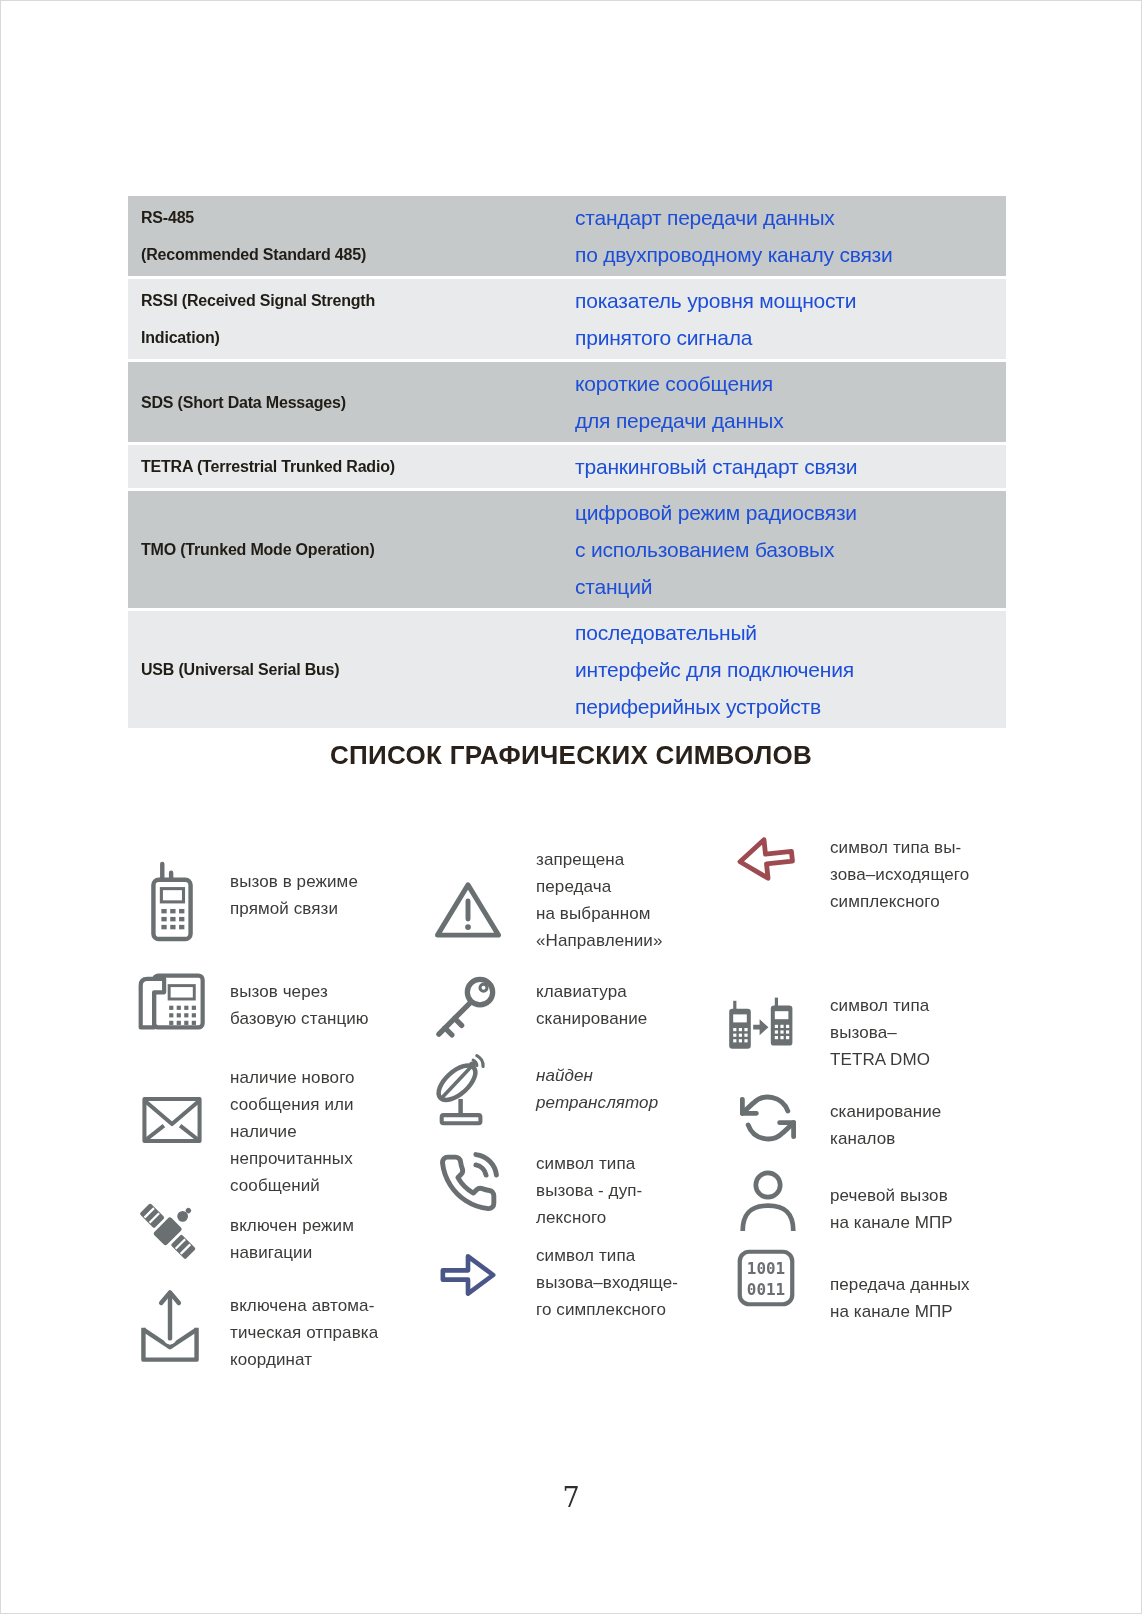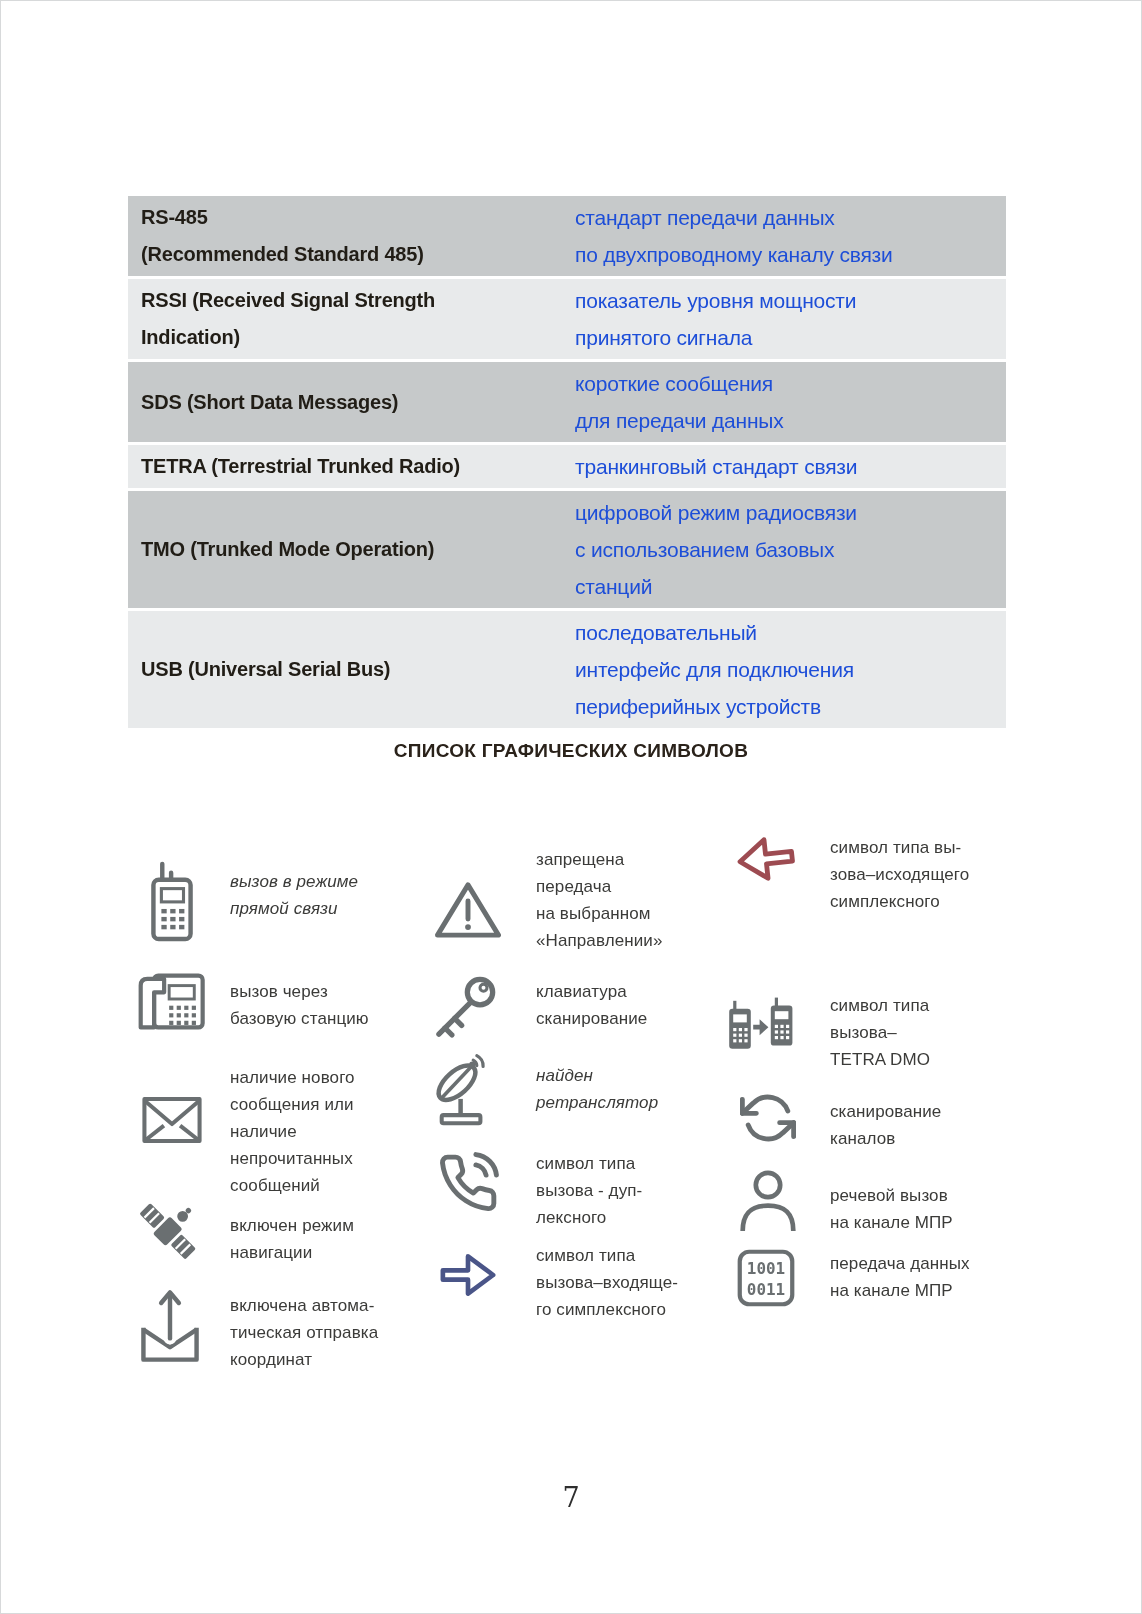--- a/index.html
+++ b/index.html
@@ -12,31 +12,31 @@
   
   .glossary {
     position:absolute; left:128px; top:196px; width:878px;
     display:flex; flex-direction:column; gap:3px;
   }
   .grow { display:flex; align-items:center; padding:3px 0; }
   .grow.dark  { background:#c6c9ca; }
   .grow.light { background:#e8eaeb; }
   .term {
     width:447px; box-sizing:border-box; padding-left:13px; padding-right:6px;
-    font-weight:bold; font-size:20px; line-height:37px; color:#211d16;
+    font-weight:bold; font-size:16px; line-height:37px; color:#211d16;
     white-space:pre-line; letter-spacing:-0.2px;
   }
   .def {
     flex:1; font-size:21px; line-height:37px; color:#1d4ed8;
     white-space:pre-line; padding-right:8px; letter-spacing:-0.2px;
   }
   
   .symbols-title {
     position:absolute; top:740px; left:0; width:100%; text-align:center;
-    font-size:19px; font-weight:bold; color:#2a221a; letter-spacing:0.3px;
+    font-size:26px; font-weight:bold; color:#2a221a; letter-spacing:0.3px;
   }
   .sym { position:absolute; display:flex; align-items:flex-start;gap:12px; }
   .sym .ic { width:72px; flex:none; display:flex; justify-content:center; }
   .sym .lbl {
     font-size:17px; line-height:27px; color:#3b3b39; white-space:pre-line;
     width:210px; letter-spacing:0.1px;
   }
   .page-number {
     position:absolute; top:1482px; left:0; width:100%; text-align:center;
     font-family:"DejaVu Serif", serif; font-size:27px; color:#2e2e2e;
@@ -99,21 +99,21 @@
             <rect x="34" y="56" width="6" height="5"></rect>
           <rect x="14" y="65" width="6" height="5"></rect>
             <rect x="24" y="65" width="6" height="5"></rect>
             <rect x="34" y="65" width="6" height="5"></rect>
           <rect x="14" y="74" width="6" height="5"></rect>
             <rect x="24" y="74" width="6" height="5"></rect>
             <rect x="34" y="74" width="6" height="5"></rect>
         </g>
       </svg>
     </div>
-    <div class="lbl" style="margin-top:14px; margin-left:10px;font-style:italic;">вызов в режиме
+    <div class="lbl" style="margin-top:14px; margin-left:10px;">вызов в режиме
 прямой связи</div>
   </div>
 
   <div class="sym" style="left:134px; top:964px;">
     <div class="ic">
       <svg width="76" height="70" viewBox="0 0 86 76" fill="none" stroke="#6a6f71">
         <rect x="24" y="10" width="58" height="62" rx="5" stroke-width="5"></rect>
         <path d="M8 72 L8 22 Q8 14 16 14 L36 14 L36 30 L24 30 L24 72 Z" fill="#ffffff" stroke-width="5" stroke-linejoin="round"></path>
         <rect x="42" y="22" width="30" height="16" stroke-width="3.5"></rect>
         <g fill="#6a6f71" stroke="none">
@@ -339,19 +339,19 @@
   </div>
 
   <div class="sym" style="left:730px; top:1248px;">
     <div class="ic">
       <svg width="60" height="60" viewBox="0 0 64 64" fill="none">
         <rect x="4" y="4" width="56" height="56" rx="10" stroke="#6a6f71" stroke-width="4.5"></rect>
         <text x="32" y="28" text-anchor="middle" font-family="DejaVu Sans Mono, monospace" font-weight="bold" font-size="17" fill="#6a6f71">1001</text>
         <text x="32" y="50" text-anchor="middle" font-family="DejaVu Sans Mono, monospace" font-weight="bold" font-size="17" fill="#6a6f71">0011</text>
       </svg>
     </div>
-    <div class="lbl" style="margin-top:2px; margin-left:16px;">передача данных
+    <div class="lbl" style="margin-top:23px; margin-left:16px;">передача данных
 на канале МПР</div>
   </div>
 
   <div class="page-number">7</div>
 
 </div>
 
 </body></html>

